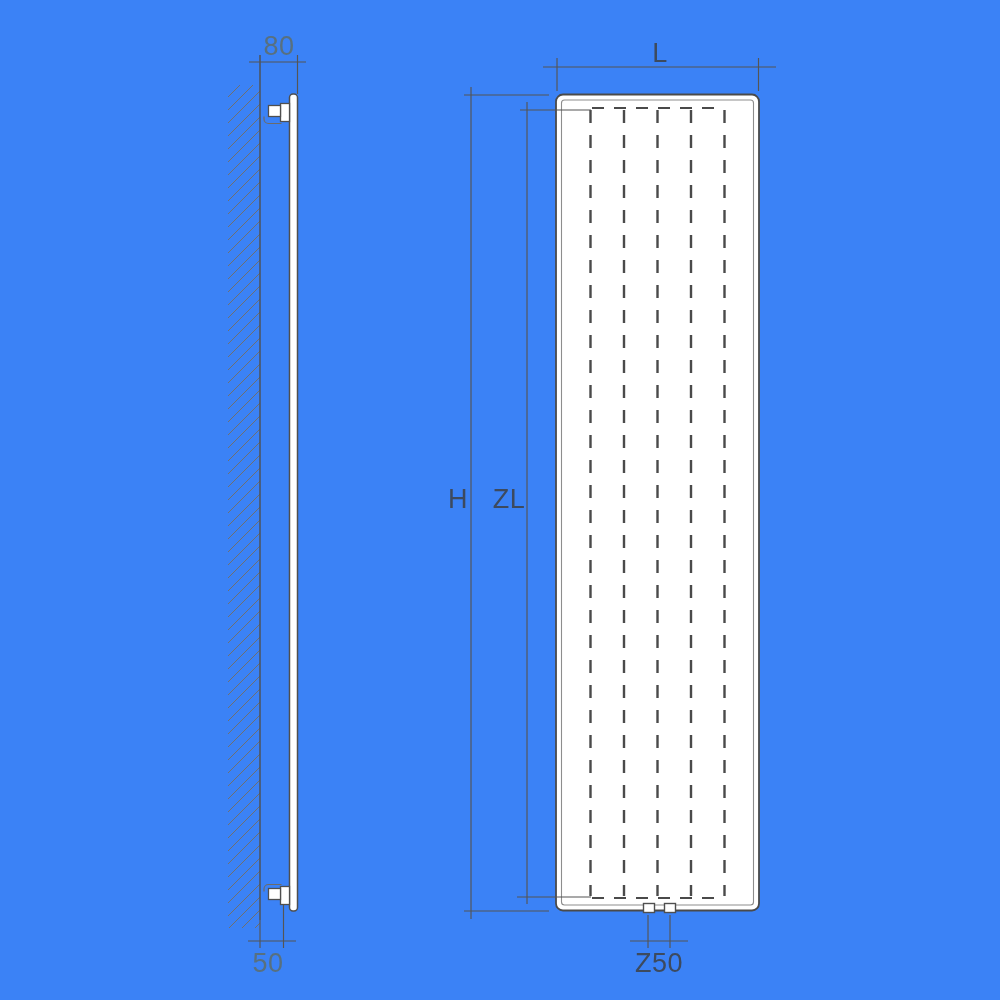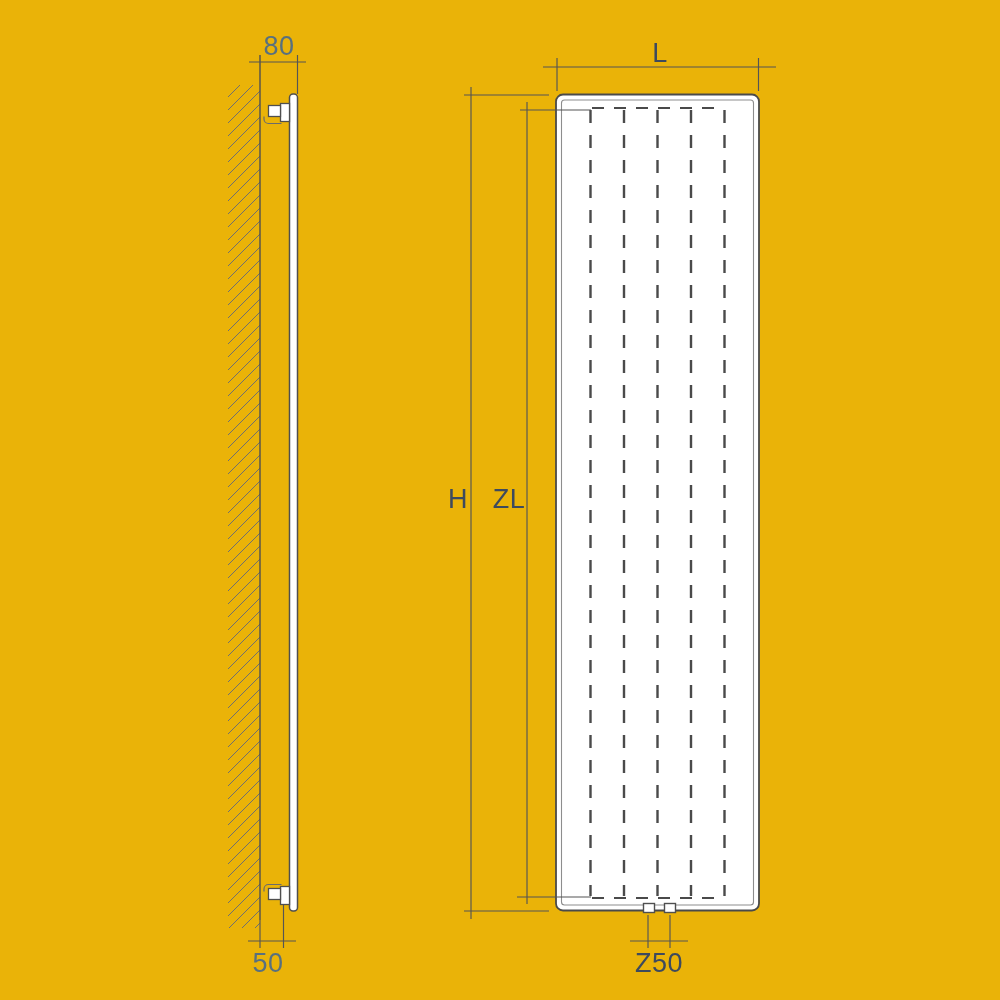--- a/index.html
+++ b/index.html
@@ -1,16 +1,16 @@
 <!DOCTYPE html>
 <html><head>
 <meta charset="utf-8">
 <style>
   html,body{margin:0;padding:0;background:#ffffff;}
-  .canvas{position:relative;width:1000px;height:1000px;background:#eab308;overflow:hidden;}
+  .canvas{position:relative;width:1000px;height:1000px;background:#3b82f6;overflow:hidden;}
   svg{display:block;}
   .ln      {stroke:#4f4f4f;stroke-width:1.4;fill:none;stroke-linecap:butt;}
   .ln-med  {stroke:#6b6b6b;stroke-width:1.2;fill:none;}
   .dim     {stroke:#555555;stroke-width:1.15;fill:none;}
   .hatchln {stroke:#6f6f6f;stroke-width:1;}
   .frame-outer{stroke:#4a4a4a;stroke-width:1.8;fill:#ffffff;}
   .frame-inner{stroke:#8d8d8d;stroke-width:1.1;fill:none;}
   .dash-v  {stroke:#4a4a4a;stroke-width:2.4;fill:none;stroke-dasharray:13 12;}
   .dash-h  {stroke:#4a4a4a;stroke-width:2.2;fill:none;stroke-dasharray:12 10;}
   .bracket {stroke:#4f4f4f;stroke-width:1.3;fill:#ffffff;}

